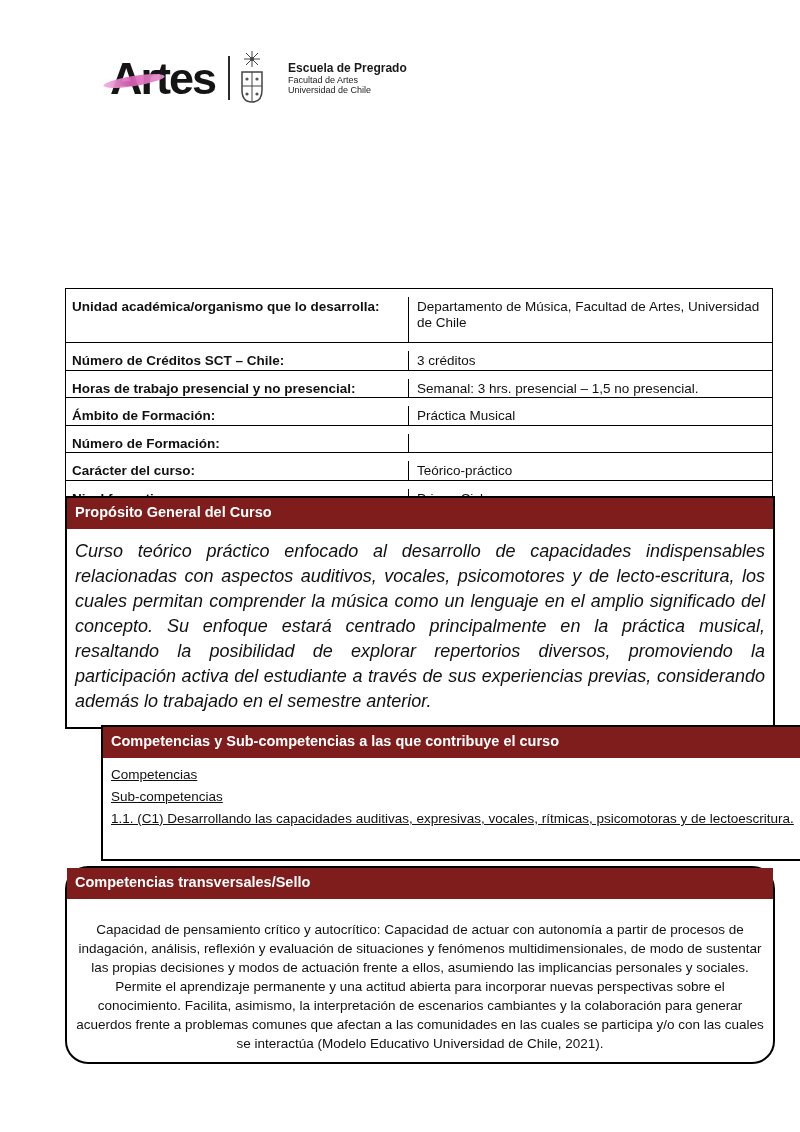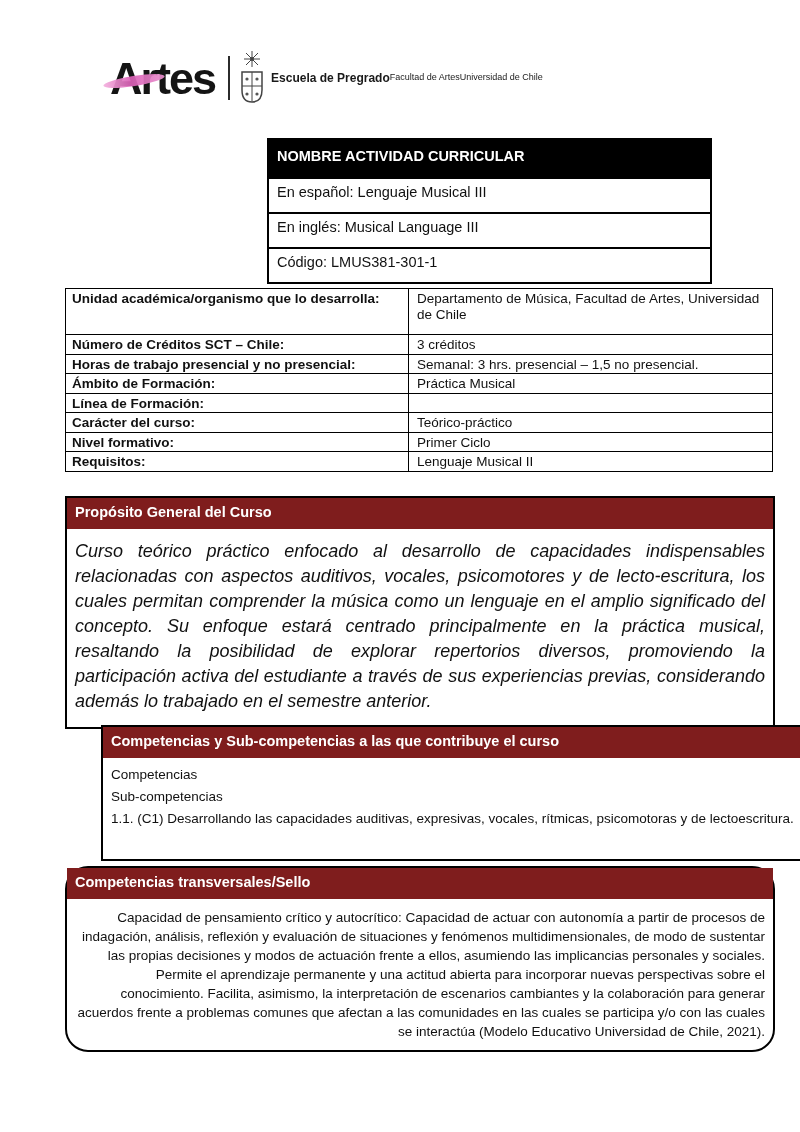--- a/index.html
+++ b/index.html
@@ -7,54 +7,54 @@
   .page{position:relative;width:800px;height:1132px;background:#fff;overflow:hidden;}
 
   
   .logo{position:absolute;left:110px;top:50px;display:flex;align-items:center;}
   .wordmark{position:relative;font-size:45px;font-weight:bold;letter-spacing:-2px;color:#141414;line-height:1;}
   .swoosh{position:absolute;left:-7px;top:20px;width:62px;height:10px;border-radius:50%;
           background:linear-gradient(90deg,#f3b1de 0%,#da5fb6 45%,#e98fcd 100%);
           transform:rotate(-9deg);opacity:.92;}
   .logo-divider{width:2px;height:44px;background:#2b2b2b;margin:0 7px 0 13px;}
   .crest{width:30px;height:56px;}
-  .logo-text{margin-left:4px;display:flex;justify-content:center;}
+  .logo-text{margin-left:21px;display:flex;flex-direction:column;justify-content:center;}
   .logo-text .l1{font-size:12px;font-weight:bold;color:#1a1a1a;line-height:13px;}
   .logo-text .l2,.logo-text .l3{font-size:9px;color:#1a1a1a;line-height:10px;}
 
   
   .name-table{position:absolute;left:267px;top:138px;width:445px;border:2px solid #000;box-sizing:border-box;}
   .name-table .nt-header{background:#000;color:#fff;font-weight:bold;font-size:14.5px;
                          height:37px;box-sizing:border-box;padding:8px 8px 0 8px;}
   .name-table .nt-row{height:35px;box-sizing:border-box;border-top:2px solid #000;
                       font-size:14.5px;padding:5px 8px 0 8px;background:#fff;}
 
   
   .info-table{position:absolute;left:65px;top:288px;width:708px;border:1.5px solid #000;box-sizing:border-box;}
-  .info-row{display:flex;border-bottom:1.5px solid #000;}
+  .info-row{display:flex;border-bottom:1.5px solid #000;margin-top:8px;}
   .info-row:last-child{border-bottom:none;}
   .info-label{width:343px;box-sizing:border-box;border-right:1.5px solid #000;
               font-weight:bold;font-size:13.5px;line-height:15.5px;padding:2px 6px 1px 6px;}
   .info-value{flex:1;font-size:13.5px;line-height:15.5px;padding:2px 6px 1px 8px;box-sizing:border-box;}
   .info-row .cell{min-height:18px;}
   .info-row.first .cell{min-height:45px;}
 
   
   .section{position:absolute;left:65px;width:710px;border:2px solid #000;box-sizing:border-box;background:#fff;}
   .section-bar{background:#7f1d1d;color:#fff;font-weight:bold;font-size:14.5px;
                height:31px;box-sizing:border-box;padding:6px 8px 0 8px;}
   .sec-proposito{top:496px;min-height:166px;}
   .sec-proposito .section-body{padding:10px 8px 13px 8px;font-style:italic;font-size:18px;
                                line-height:25px;text-align:justify;}
   .sec-competencias{top:725px;min-height:136px;margin-left:36px;}
   .sec-competencias .section-body{padding:9px 8px 10px 8px;font-size:13.5px;}
-  .sec-competencias .section-body p{margin:0 0 7px 0;line-height:15px;}
+  .sec-competencias .section-body p{margin:0 0 7px 0;line-height:15px;text-decoration:underline;}
   .sec-competencias .section-body p:last-child{margin-bottom:0;}
   .sec-transversales{top:866px;min-height:170px;border-radius:23px;}
-  .sec-transversales .section-body{padding:9px 8px 9px 8px;font-size:13.5px;line-height:19px;text-align:right;}
+  .sec-transversales .section-body{padding:21px 8px 9px 8px;font-size:13.5px;line-height:19px;text-align:center;}
 </style>
 </head>
 <body>
 
 <div class="page">
 
   <div class="logo">
     <div class="wordmark">
       <span class="swoosh"></span>
       <span>Artes</span>
@@ -76,46 +76,40 @@
       <circle cx="10" cy="44" r="1.6" fill="#555"></circle>
       <circle cx="20" cy="44" r="1.6" fill="#555"></circle>
     </svg>
     <div class="logo-text">
       <span class="l1">Escuela de Pregrado</span>
       <span class="l2">Facultad de Artes</span>
       <span class="l3">Universidad de Chile</span>
     </div>
   </div>
 
-  <div class="name-table">
-    <div class="nt-header">NOMBRE ACTIVIDAD CURRICULAR</div>
-    <div class="nt-row">En español: Lenguaje Musical III</div>
-    <div class="nt-row">En inglés: Musical Language III</div>
-    <div class="nt-row">Código: LMUS381-301-1</div>
-  </div>
 
   <div class="info-table">
     <div class="info-row first">
       <div class="info-label cell">Unidad académica/organismo que lo desarrolla:</div>
       <div class="info-value cell">Departamento de Música, Facultad de Artes, Universidad de Chile</div>
     </div>
     <div class="info-row">
       <div class="info-label cell">Número de Créditos SCT – Chile:</div>
       <div class="info-value cell">3 créditos</div>
     </div>
     <div class="info-row">
       <div class="info-label cell">Horas de trabajo presencial y no presencial:</div>
       <div class="info-value cell">Semanal: 3 hrs. presencial – 1,5 no presencial.</div>
     </div>
     <div class="info-row">
       <div class="info-label cell">Ámbito de Formación:</div>
       <div class="info-value cell">Práctica Musical</div>
     </div>
     <div class="info-row">
-      <div class="info-label cell">Línea de Formación:</div>
+      <div class="info-label cell">Número de Formación:</div>
     </div>
     <div class="info-row">
       <div class="info-label cell">Carácter del curso:</div>
       <div class="info-value cell">Teórico-práctico</div>
     </div>
     <div class="info-row">
       <div class="info-label cell">Nivel formativo:</div>
       <div class="info-value cell">Primer Ciclo</div>
     </div>
     <div class="info-row">

